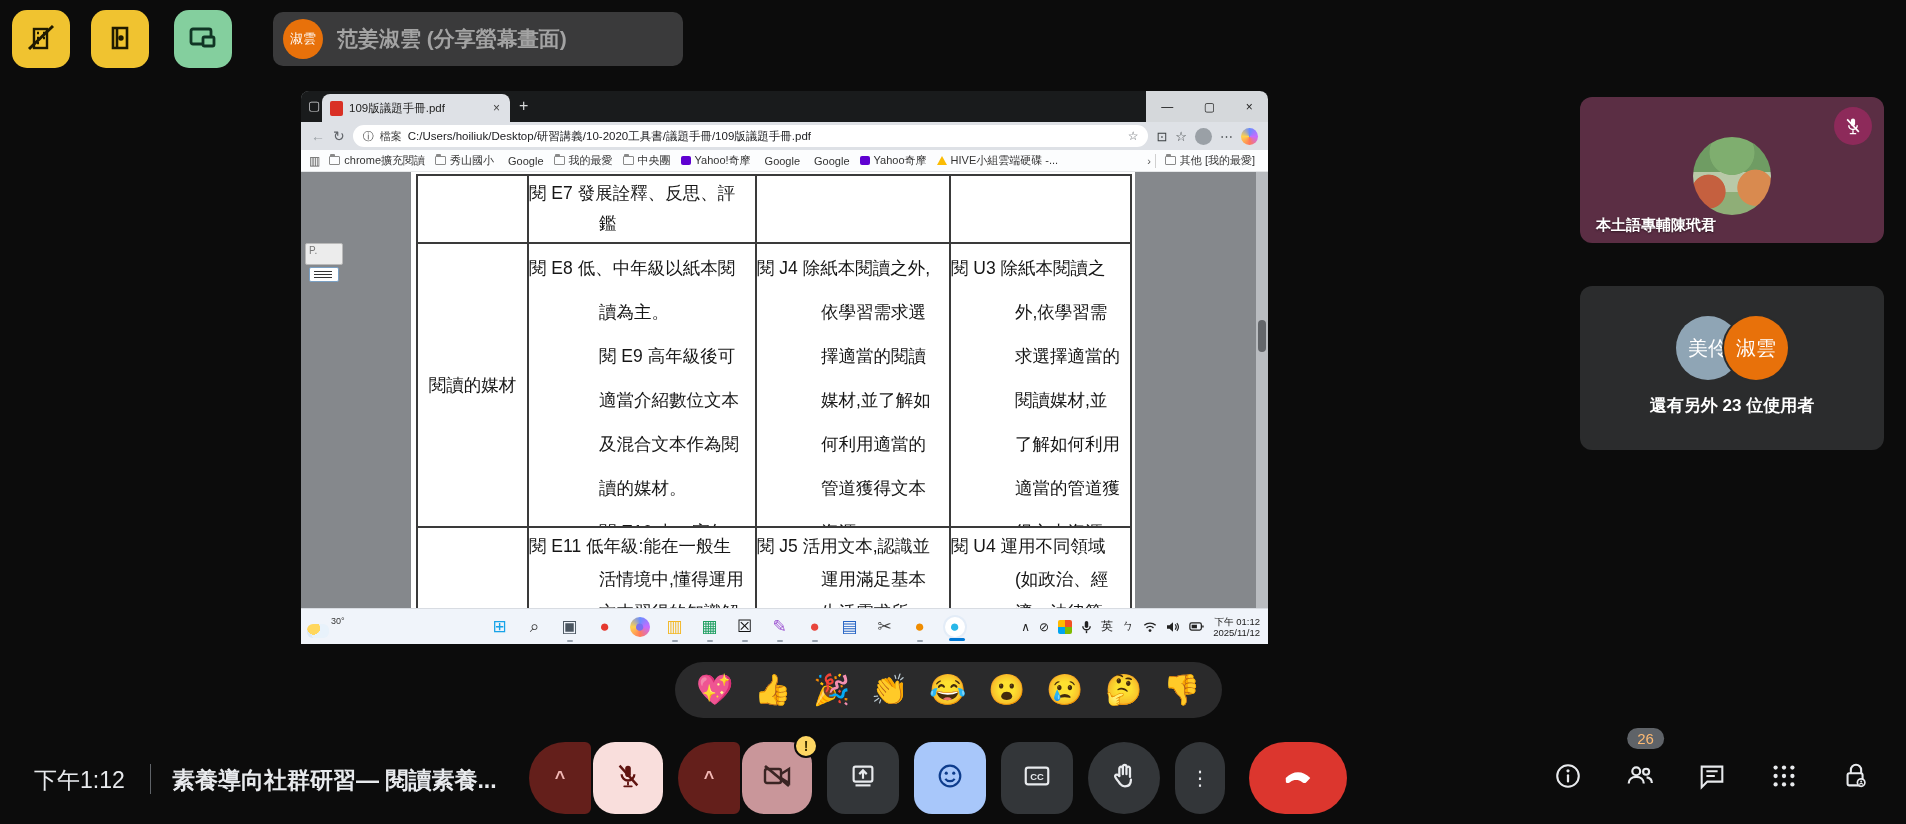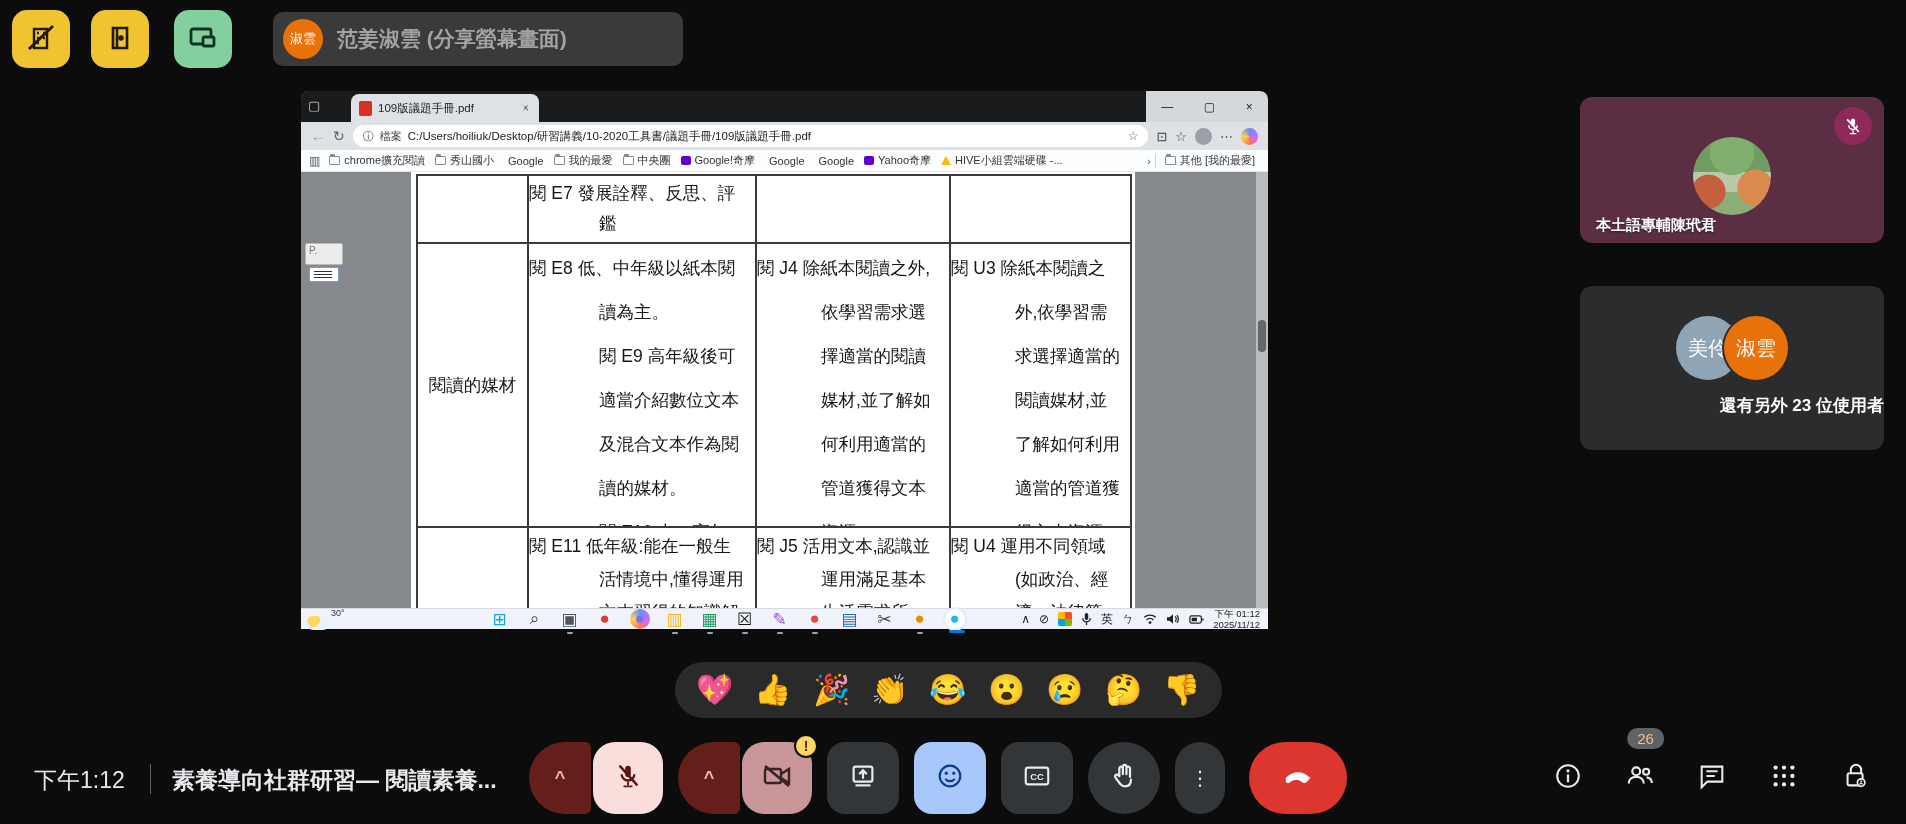--- a/index.html
+++ b/index.html
@@ -11,21 +11,21 @@
   .sq-btn.yellow{background:#f0c330;}
   .sq-btn.green{background:#84cf9e;}
   .presenter-pill{position:absolute;left:273px;top:12px;height:54px;min-width:410px;background:#3a3a3b;border-radius:10px;display:flex;align-items:center;gap:14px;padding:0 22px 0 10px;}
   .av-orange{width:40px;height:40px;border-radius:50%;background:#e8710a;color:#fff;font-size:13px;display:flex;align-items:center;justify-content:center;flex:0 0 auto;}
   .presenter-label{color:#a3a3a3;font-size:21px;font-weight:600;white-space:nowrap;}
 
   
   .browser{position:absolute;left:301px;top:91px;width:967px;height:517px;border-radius:8px 8px 0 0;overflow:hidden;background:#85888c;}
   .tabstrip{position:relative;height:31px;background:#191b1c;}
   .tab-left-ic{position:absolute;left:7px;top:8px;color:#cfd1d3;font-size:13px;line-height:13px;}
-  .tab{position:absolute;left:21px;top:3px;width:188px;height:28px;background:#dee1e6;border-radius:8px 8px 0 0;display:flex;align-items:center;gap:6px;padding:0 8px;margin-left:29px;}
+  .tab{position:absolute;left:21px;top:3px;width:188px;height:28px;background:#dee1e6;border-radius:8px 8px 0 0;display:flex;align-items:center;gap:6px;padding:0 8px;}
   .pdf-ic{width:13px;height:15px;background:#d93025;border-radius:2px;color:#fff;font-size:7px;display:flex;align-items:center;justify-content:center;font-weight:bold;}
   .tab-title{font-size:11.5px;color:#222;white-space:nowrap;overflow:hidden;flex:1;}
   .tab-x{color:#444;font-size:12px;padding:0 2px;cursor:pointer;}
   .newtab{position:absolute;left:218px;top:6px;color:#d7d9da;font-size:16px;cursor:pointer;}
   .win-controls{position:absolute;right:0;top:0;width:122px;height:31px;background:#d5d8db;border-radius:0 8px 0 0;display:flex;align-items:center;justify-content:space-around;color:#222;font-size:12px;}
   .win-controls span{cursor:pointer;padding:0 6px;}
 
   .urlrow{height:28px;background:#dee1e6;display:flex;align-items:center;gap:8px;padding:0 10px;}
   .nav-ic{font-size:14px;color:#5f6368;cursor:pointer;}
   .nav-ic.dis{color:#9aa0a6;}
@@ -65,21 +65,21 @@
   .hang2{white-space:pre-line;padding-left:64px;text-indent:-64px;}
 
   .note{position:absolute;left:4px;top:71px;width:42px;}
   .note-top{width:38px;height:22px;background:#ececec;border:1px solid #b9b9b9;border-radius:2px;font-size:10px;color:#777;padding:1px 3px;}
   .note-btn{width:30px;height:15px;margin:2px 0 0 4px;background:#fff;border:1px solid #7aa0c4;border-radius:2px;
     background-image:repeating-linear-gradient(#333 0 1px,transparent 1px 3px);background-size:18px 9px;background-position:4px 3px;background-repeat:no-repeat;cursor:pointer;}
   .vscroll{position:absolute;right:0;top:0;width:12px;height:436px;background:#b9bcc0;}
   .vthumb{position:absolute;left:2px;top:148px;width:8px;height:32px;background:#63666a;border-radius:4px;cursor:pointer;}
 
   
-  .taskbar{position:absolute;left:301px;top:608px;width:967px;height:21px;background:#f0f4fa;border-top:1px solid #d8dce2;display:flex;align-items:center;}
+  .taskbar{position:absolute;left:301px;top:608px;width:967px;height:36px;background:#f0f4fa;border-top:1px solid #d8dce2;display:flex;align-items:center;}
   .weather{display:flex;align-items:flex-start;gap:2px;padding-left:6px;width:150px;}
   .cloud{width:22px;height:14px;margin-top:8px;background:radial-gradient(circle at 30% 30%,#ffd75e 0 35%,transparent 36%),radial-gradient(circle at 65% 60%,#e8f2fb 0 60%,transparent 61%),radial-gradient(circle at 35% 70%,#dce9f7 0 55%,transparent 56%);border-radius:6px;}
   .weather-t{font-size:9px;color:#333;}
   .tb-center{position:absolute;left:50%;transform:translateX(-62%);display:flex;align-items:center;gap:11px;}
   .tb-app{position:relative;width:24px;height:24px;border-radius:4px;display:flex;align-items:center;justify-content:center;font-size:17px;cursor:pointer;}
   .tb-app.open::after{content:"";position:absolute;bottom:-3px;left:9px;width:6px;height:2px;border-radius:2px;background:#9aa4b0;}
   .tb-app.grad-copilot{background:conic-gradient(#6a8dff,#c76bff,#ff7a59,#ffd24d,#6a8dff);border-radius:50%;width:20px;height:20px;margin:2px;color:transparent;}
   .tb-app.grad-edge{background:radial-gradient(circle at 35% 35%,#7ee8d0 0 30%,#2bb3e8 60%,#1565c0 100%);border-radius:50%;width:20px;height:20px;margin:2px;color:transparent;}
   .tb-app.active{background:#fff;box-shadow:0 0 0 2px #e3ecf7;}
   .tb-app.active::after{content:"";position:absolute;bottom:-4px;left:4px;width:16px;height:3px;border-radius:2px;background:#0078d4;}
@@ -93,21 +93,21 @@
   .tile1{position:absolute;left:1580px;top:97px;width:304px;height:146px;border-radius:12px;background:#5b2e44;cursor:pointer;}
   .tile1 .micbadge{position:absolute;right:12px;top:10px;width:38px;height:38px;border-radius:50%;background:#8d2a5a;display:flex;align-items:center;justify-content:center;}
   .tile1 .photo{position:absolute;left:50%;top:40px;transform:translateX(-50%);width:78px;height:78px;border-radius:50%;
     background:radial-gradient(circle at 50% 20%,#7fae6f 0 30%,transparent 31%),radial-gradient(circle at 20% 70%,#c5603f 0 20%,transparent 21%),radial-gradient(circle at 80% 65%,#d98a4f 0 22%,transparent 23%),linear-gradient(#6f9c63 0 45%,#b9c9a8 45% 70%,#8fae77 70%);}
   .tile-name{position:absolute;left:16px;bottom:8px;color:#fff;font-size:15px;font-weight:600;text-shadow:0 1px 2px rgba(0,0,0,.5);}
   .tile2{position:absolute;left:1580px;top:286px;width:304px;height:164px;border-radius:12px;background:#2b2c2d;cursor:pointer;}
   .tile2 .avrow{position:absolute;left:50%;top:30px;transform:translateX(-50%);display:flex;}
   .av2{width:64px;height:64px;border-radius:50%;display:flex;align-items:center;justify-content:center;color:#fff;font-size:20px;}
   .av2.gray{background:#8fa5b5;}
   .av2.orange{background:#e8710a;margin-left:-16px;z-index:2;box-shadow:0 0 0 2px #2b2c2d;}
-  .tile2 .more-label{position:absolute;left:0;right:0;top:108px;text-align:right;color:#fff;font-size:17px;font-weight:700;}
+  .tile2 .more-label{position:absolute;left:0;right:0;top:108px;text-align:center;color:#fff;font-size:17px;font-weight:700;}
 
   
   .emojibar{position:absolute;left:675px;top:662px;width:547px;height:56px;border-radius:28px;background:#2a2a2b;display:flex;align-items:center;justify-content:space-evenly;}
   .emojibar span{font-size:30px;line-height:1;cursor:pointer;}
 
   
   .bb-clock{position:absolute;left:34px;top:765px;color:#e8eaed;font-size:23px;}
   .bb-div{position:absolute;left:150px;top:764px;width:1px;height:30px;background:#5f6368;}
   .bb-title{position:absolute;left:172px;top:765px;width:330px;color:#e8eaed;font-size:23px;font-weight:600;white-space:nowrap;overflow:hidden;}
   .controls{position:absolute;left:529px;top:742px;height:72px;display:flex;align-items:center;}
@@ -221,21 +221,21 @@
           <span class="bm-item">
             <span class="bm-ic folder"></span>
             <span>我的最愛</span>
           </span>
           <span class="bm-item">
             <span class="bm-ic folder"></span>
             <span>中央團</span>
           </span>
           <span class="bm-item">
             <span class="bm-ic y"></span>
-            <span>Google!奇摩</span>
+            <span>Yahoo!奇摩</span>
           </span>
           <span class="bm-item">
             <span class="bm-ic g"></span>
             <span>Google</span>
           </span>
           <span class="bm-item">
             <span class="bm-ic g"></span>
             <span>Google</span>
           </span>
           <span class="bm-item">

